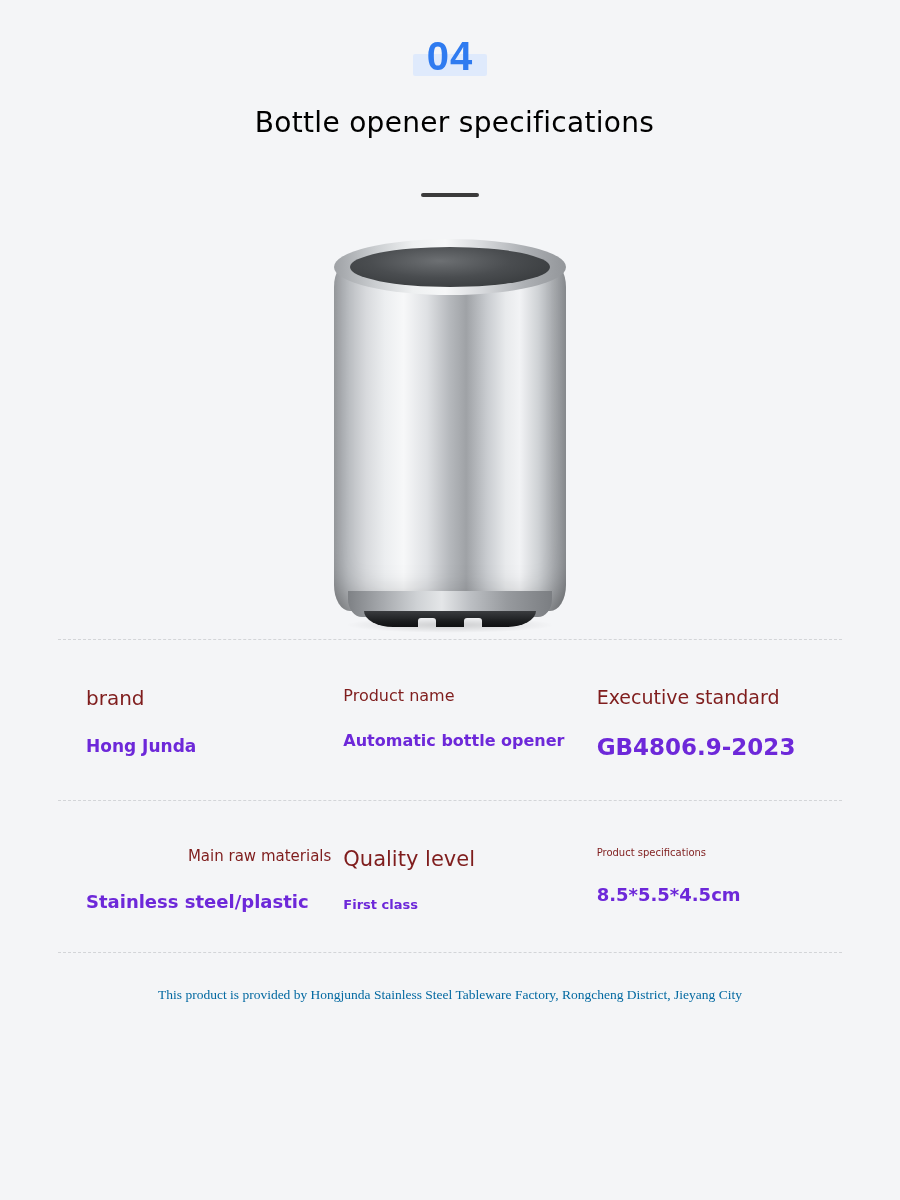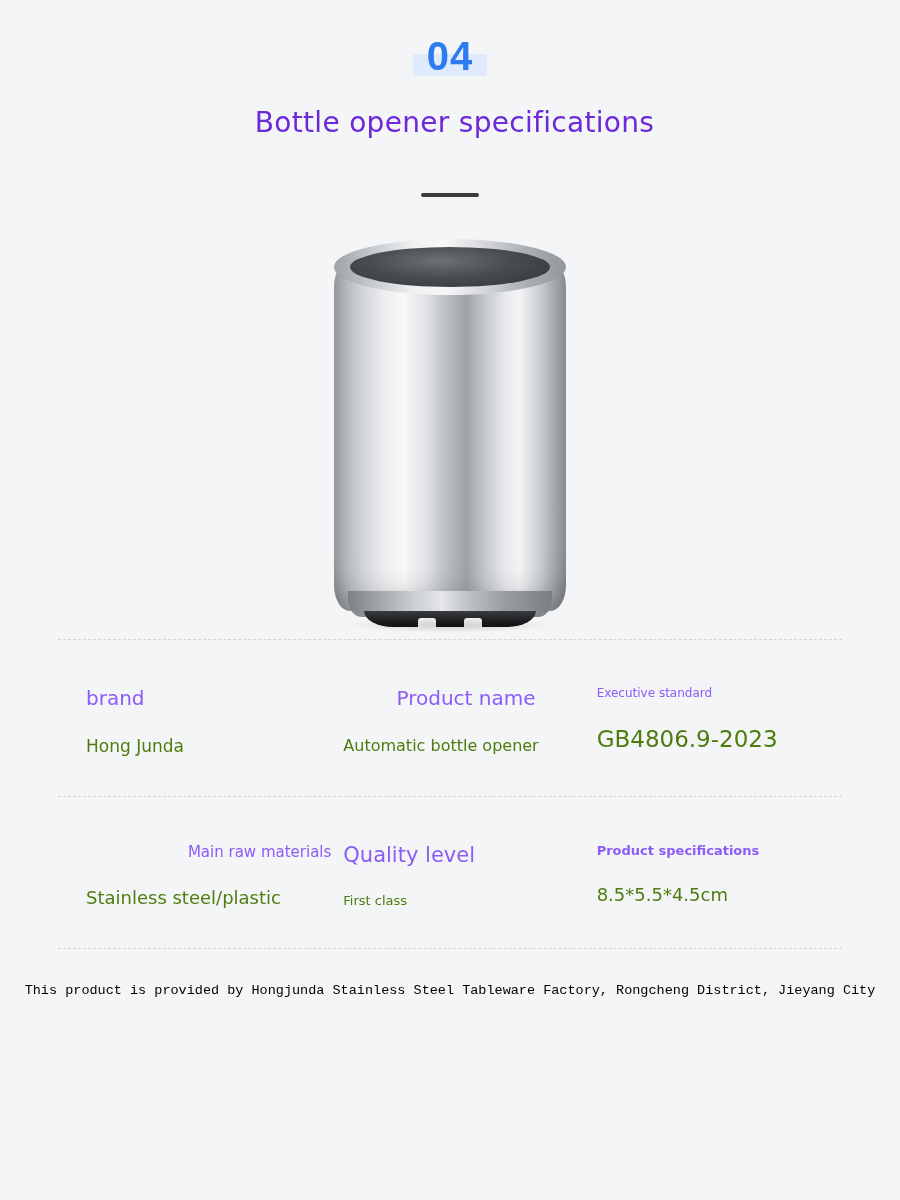--- a/index.html
+++ b/index.html
@@ -52,21 +52,21 @@
     font-weight: bold;
     color: #2f7bf0;
     letter-spacing: 1px;
     line-height: 44px;
     font-family: "Liberation Sans", sans-serif;
   }
 
   .section-title {
     margin-top: 28px;
     font-size: 28px;
-    color: #6d28d9;
+    color: #000000;
     font-weight: 400;
     letter-spacing: 0.3px;
     font-family: "DejaVu Sans", sans-serif;
     padding-left: 9px;
   }
 
   .title-rule {
     width: 58px;
     height: 4px;
     background: #3b3b3b;
@@ -202,54 +202,54 @@
 
   .spec-cell {
     flex: 1 1 0;
   }
 
   .spec-cell.c1 { padding-left: 28px; }
   .spec-cell.c2 { padding-left: 12px; }
   .spec-cell.c3 { padding-left: 8px; }
 
   .spec-label {
-    color: #8b5cf6;
+    color: #7f1d1d;
     margin-bottom: 26px;
     font-family: "DejaVu Sans", sans-serif;
     font-weight: 400;
   }
 
   .spec-value {
-    color: #4d7c0f;
+    color: #6d28d9;
     font-family: "DejaVu Sans", sans-serif;
-    font-weight: 400;
+    font-weight: 700;
   }
 
   
   .r1 .c1 .spec-label { font-size: 20px; }
   .r1 .c1 .spec-value { font-size: 17px; }
-  .r1 .c2 .spec-label { font-size: 20px; text-align: center; }
+  .r1 .c2 .spec-label { font-size: 16px; }
   .r1 .c2 .spec-value { font-size: 16px; }
-  .r1 .c3 .spec-label { font-size: 12px; }
+  .r1 .c3 .spec-label { font-size: 19px; }
   .r1 .c3 .spec-value { font-size: 23px; }
 
   .r2 .c1 .spec-label { font-size: 15px; text-align: right; }
   .r2 .c1 .spec-value { font-size: 18px; }
   .r2 .c2 .spec-label { font-size: 21px; }
   .r2 .c2 .spec-value { font-size: 13px; }
-  .r2 .c3 .spec-label { font-size: 13px; font-weight: bold; }
+  .r2 .c3 .spec-label { font-size: 10px; }
   .r2 .c3 .spec-value { font-size: 18px; }
 
   
   .footer {
     margin-top: 34px;
     text-align: center;
     font-size: 13.5px;
-    color: #000000;
-    font-family: Liberation Mono, monospace;
+    color: #0369a1;
+    font-family: Liberation Serif, serif;
   }
 </style>
 </head>
 <body>
 
 <div class="page">
 
   <div class="header">
     <div class="section-number-wrap">
       <div class="section-number-highlight"></div>

